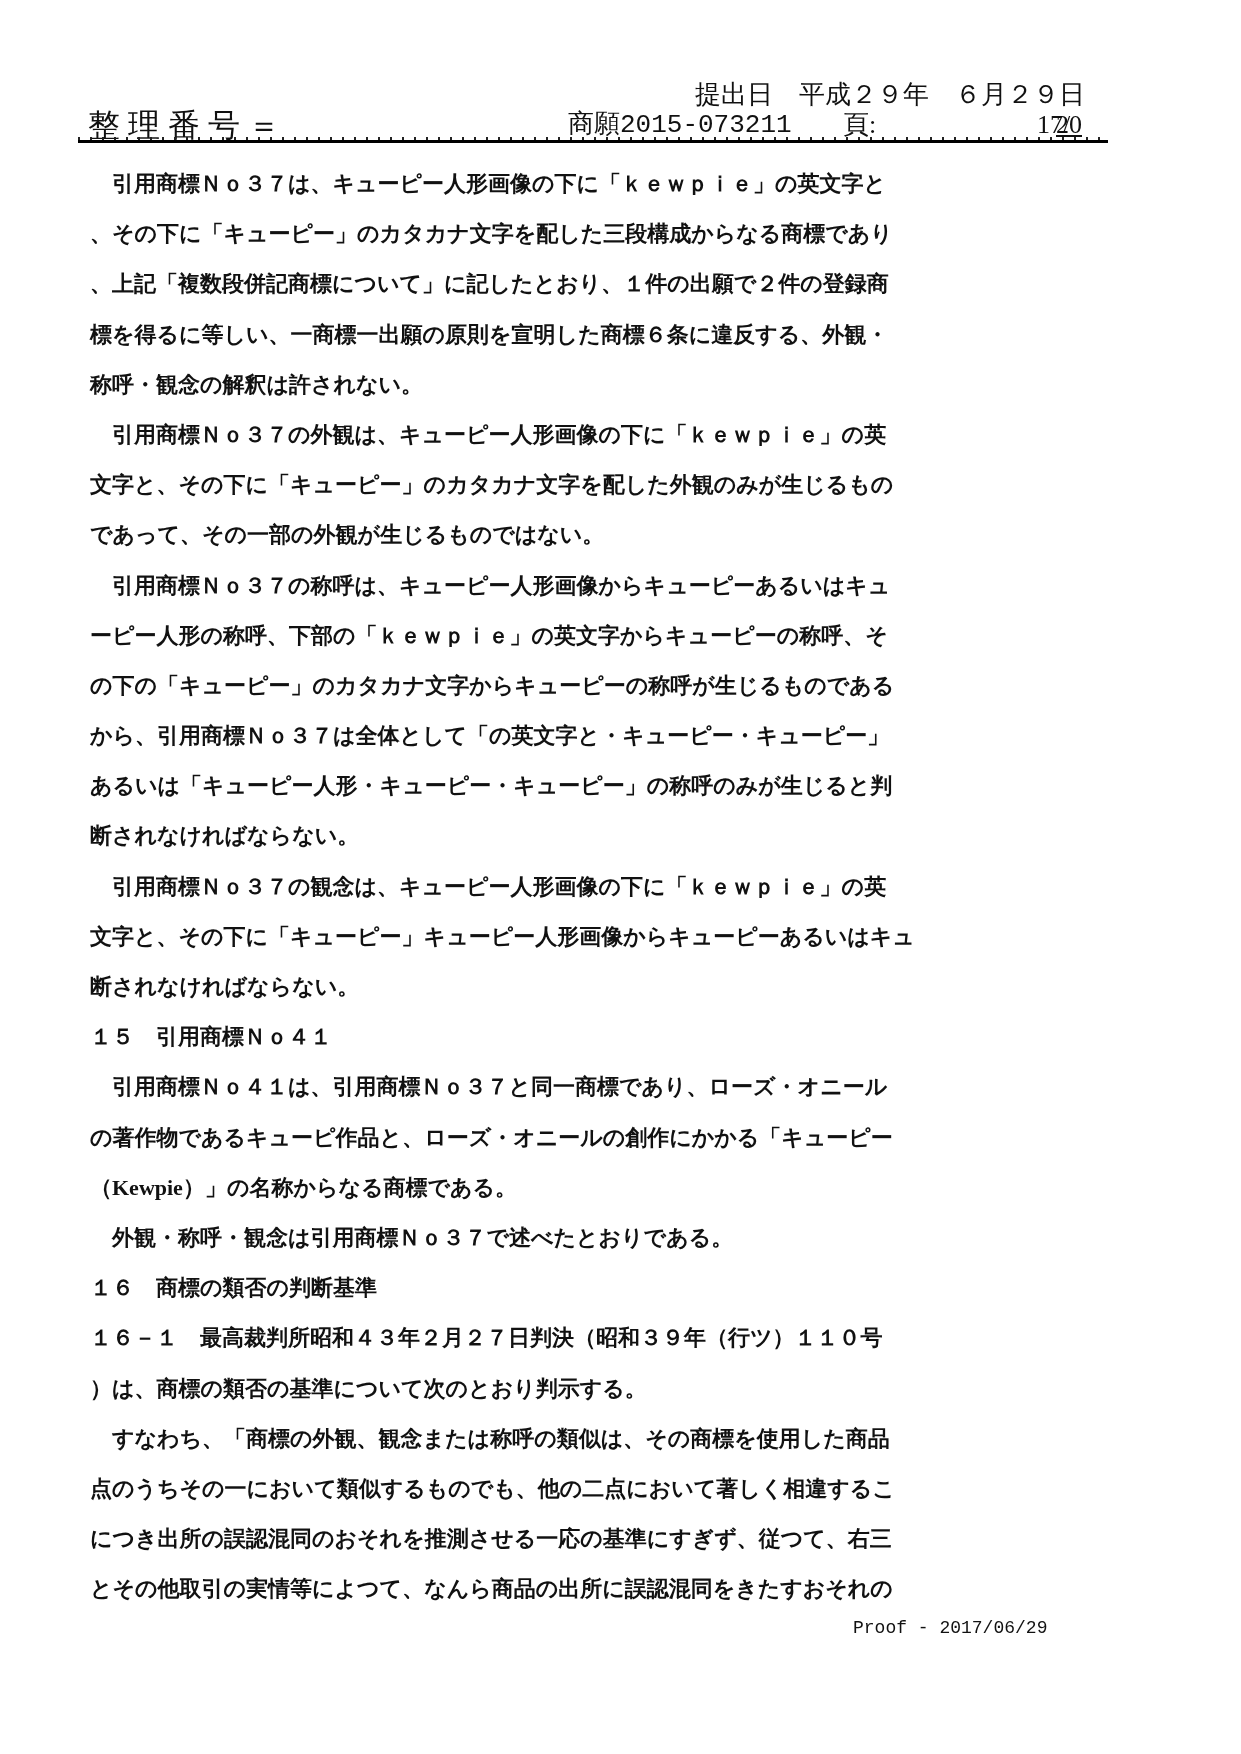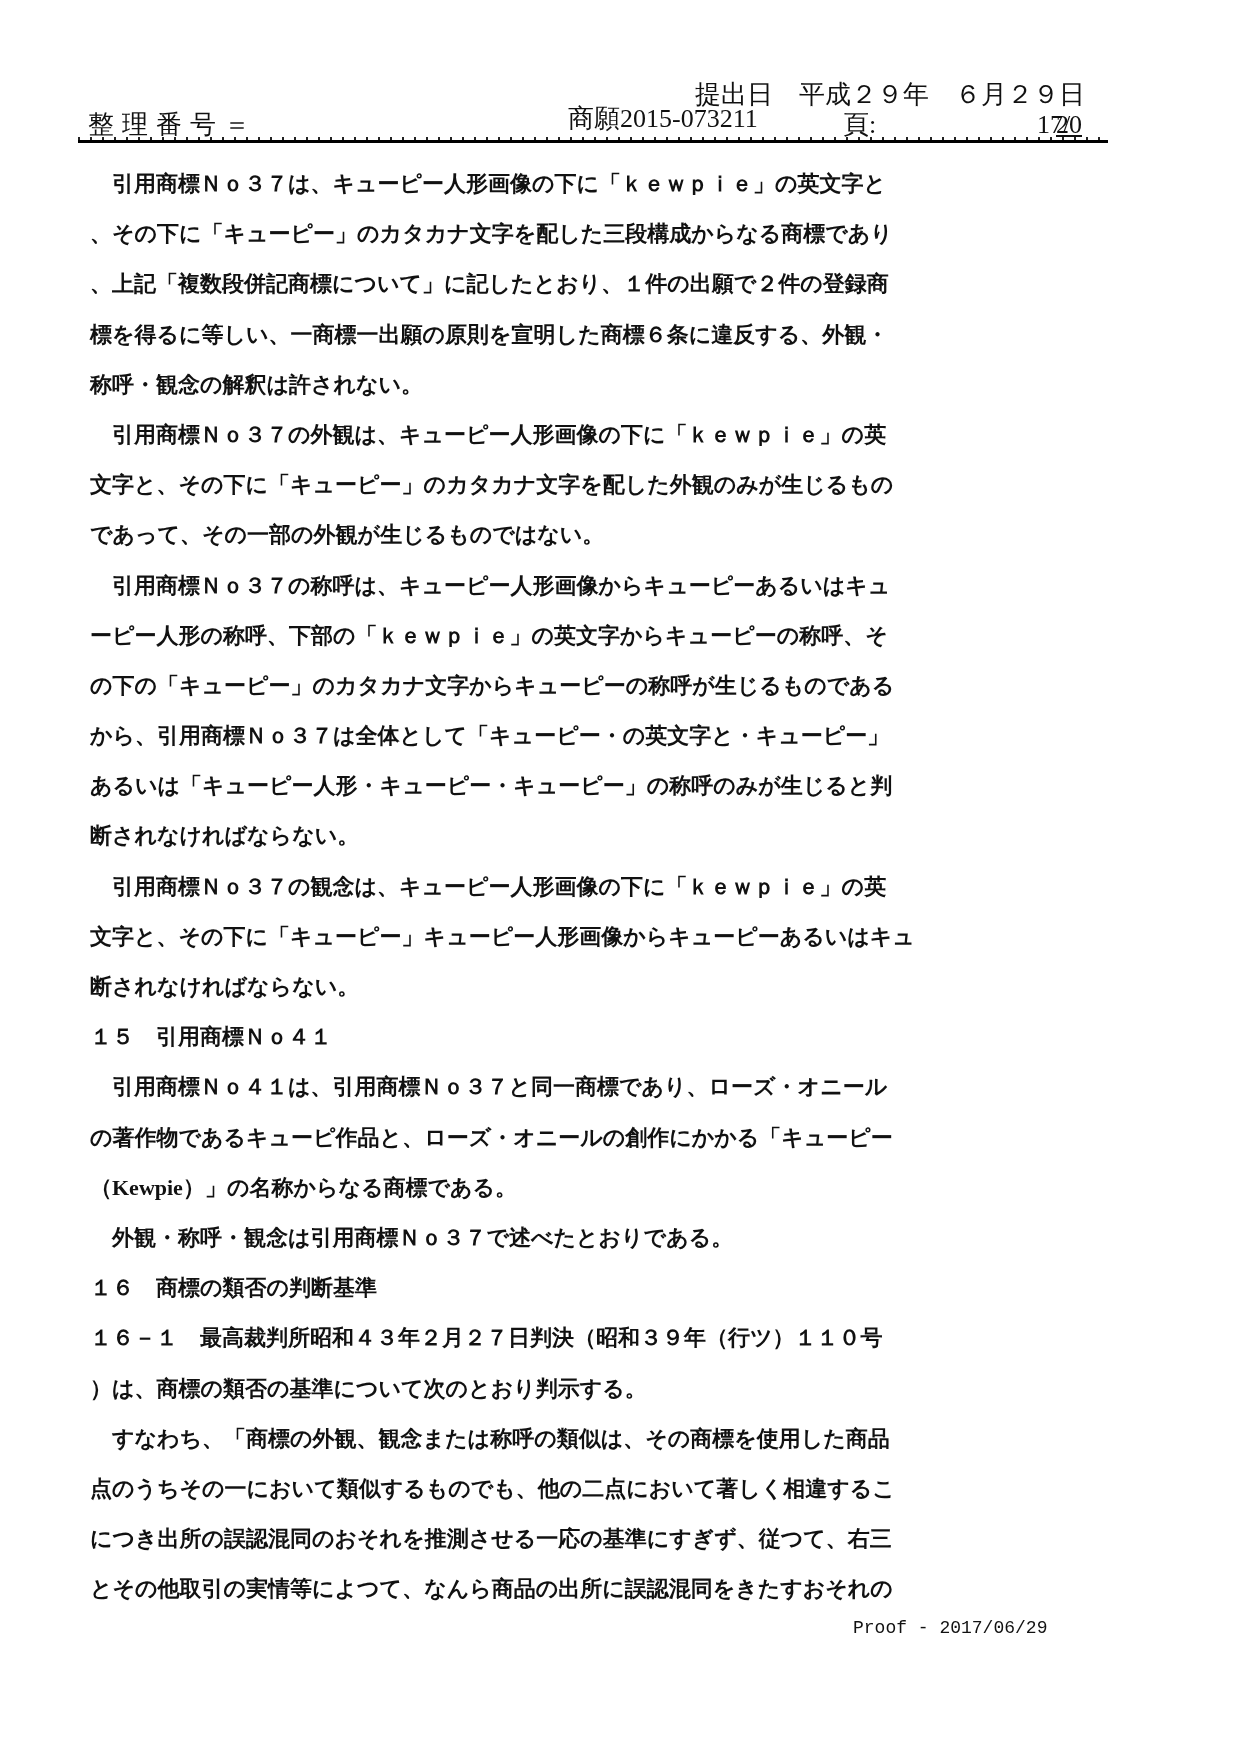--- a/index.html
+++ b/index.html
@@ -23,32 +23,33 @@
     top: 80px;
     right: 156px;
     font-size: 26px;
     line-height: 30px;
     white-space: pre;
   }
   .hdr-ref {
     position: absolute;
     top: 110px;
     left: 88px;
-    font-size: 26px;
+    font-size: 32px;
     line-height: 30px;
     letter-spacing: 8px;
     white-space: pre;
   }
   .hdr-appno {
     position: absolute;
-    top: 104px;
+    top: 110px;
     left: 568px;
     font-size: 26px;
     line-height: 30px;
     white-space: pre;
+    font-family: Liberation Mono, monospace;
   }
   .hdr-pagelabel {
     position: absolute;
     top: 110px;
     left: 843px;
     font-size: 26px;
     line-height: 30px;
   }
   .hdr-pagecur {
     position: absolute;
@@ -134,21 +135,21 @@
     <div class="doc-line">、その下に「キューピー」のカタカナ文字を配した三段構成からなる商標であり</div>
     <div class="doc-line">、上記「複数段併記商標について」に記したとおり、１件の出願で２件の登録商</div>
     <div class="doc-line">標を得るに等しい、一商標一出願の原則を宣明した商標６条に違反する、外観・</div>
     <div class="doc-line">称呼・観念の解釈は許されない。</div>
     <div class="doc-line">　引用商標Ｎｏ３７の外観は、キューピー人形画像の下に「ｋｅｗｐｉｅ」の英</div>
     <div class="doc-line">文字と、その下に「キューピー」のカタカナ文字を配した外観のみが生じるもの</div>
     <div class="doc-line">であって、その一部の外観が生じるものではない。</div>
     <div class="doc-line">　引用商標Ｎｏ３７の称呼は、キューピー人形画像からキューピーあるいはキュ</div>
     <div class="doc-line">ーピー人形の称呼、下部の「ｋｅｗｐｉｅ」の英文字からキューピーの称呼、そ</div>
     <div class="doc-line">の下の「キューピー」のカタカナ文字からキューピーの称呼が生じるものである</div>
-    <div class="doc-line">から、引用商標Ｎｏ３７は全体として「キューピー・の英文字と・キューピー」</div>
+    <div class="doc-line">から、引用商標Ｎｏ３７は全体として「の英文字と・キューピー・キューピー」</div>
     <div class="doc-line">あるいは「キューピー人形・キューピー・キューピー」の称呼のみが生じると判</div>
     <div class="doc-line">断されなければならない。</div>
     <div class="doc-line">　引用商標Ｎｏ３７の観念は、キューピー人形画像の下に「ｋｅｗｐｉｅ」の英</div>
     <div class="doc-line">文字と、その下に「キューピー」キューピー人形画像からキューピーあるいはキュ</div>
     <div class="doc-line">断されなければならない。</div>
     <div class="doc-line">１５　引用商標Ｎｏ４１</div>
     <div class="doc-line">　引用商標Ｎｏ４１は、引用商標Ｎｏ３７と同一商標であり、ローズ・オニール</div>
     <div class="doc-line">の著作物であるキューピ作品と、ローズ・オニールの創作にかかる「キューピー</div>
     <div class="doc-line">（Kewpie）」の名称からなる商標である。</div>
     <div class="doc-line">　外観・称呼・観念は引用商標Ｎｏ３７で述べたとおりである。</div>

